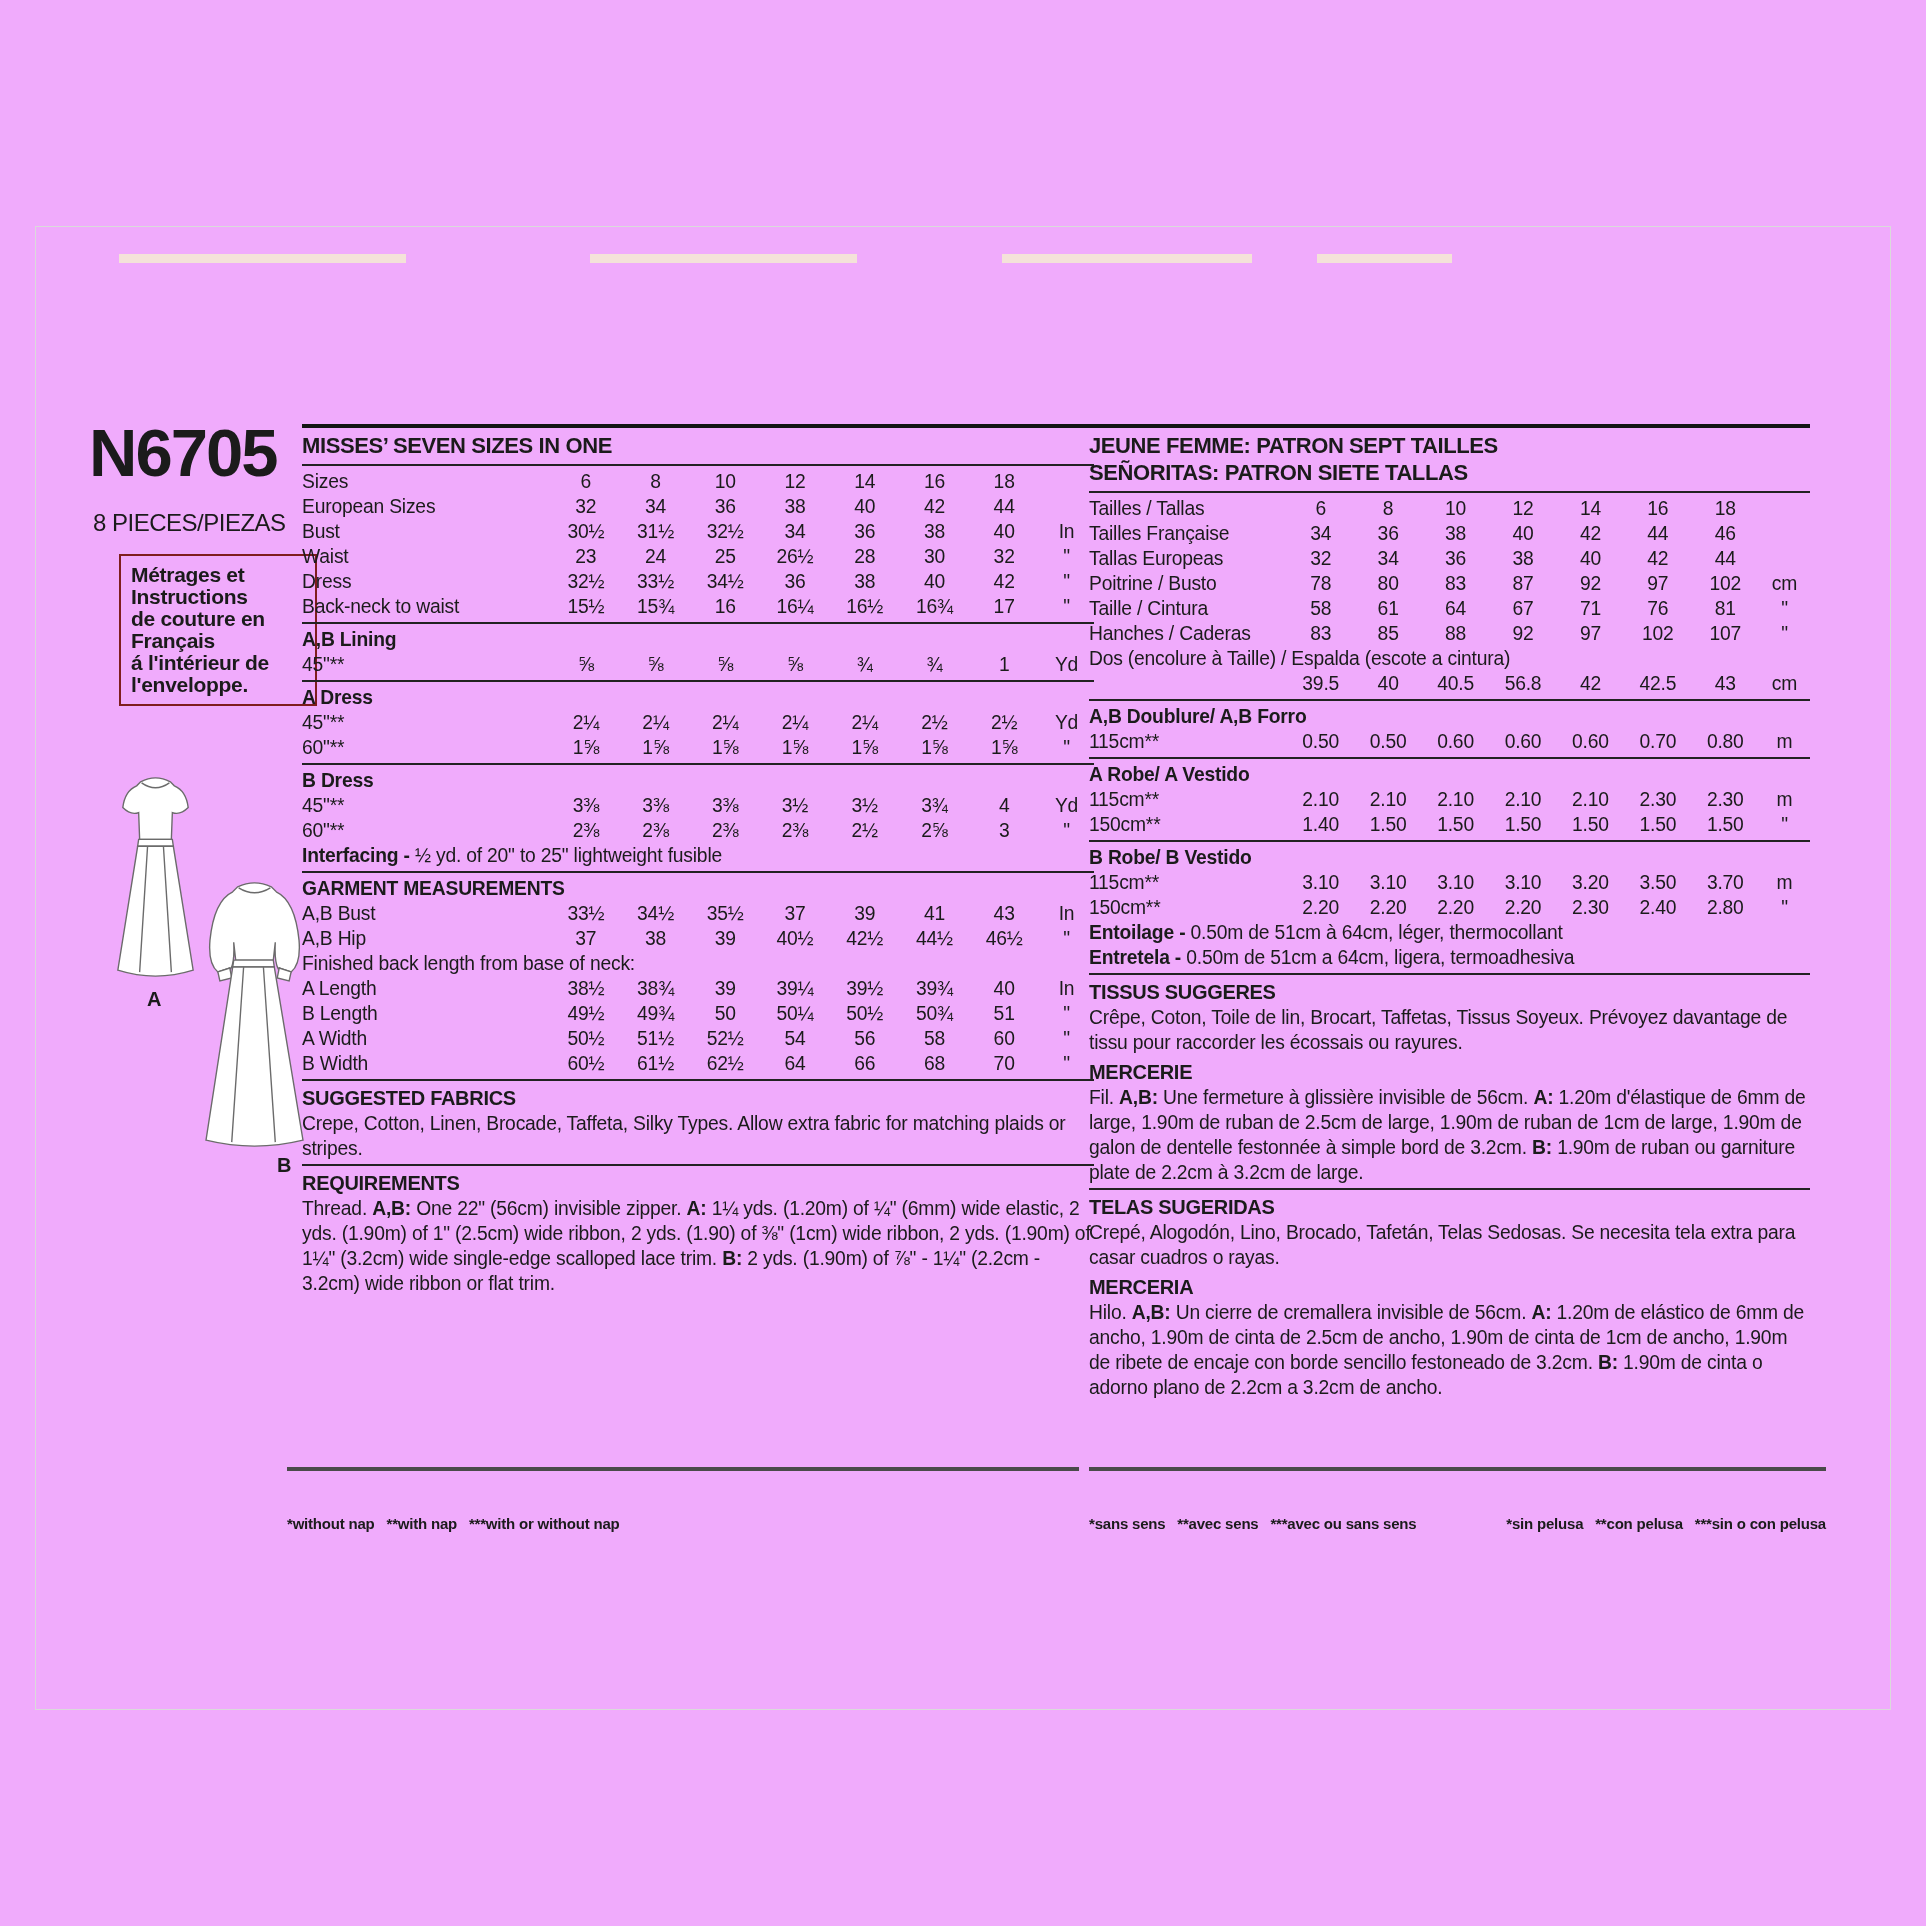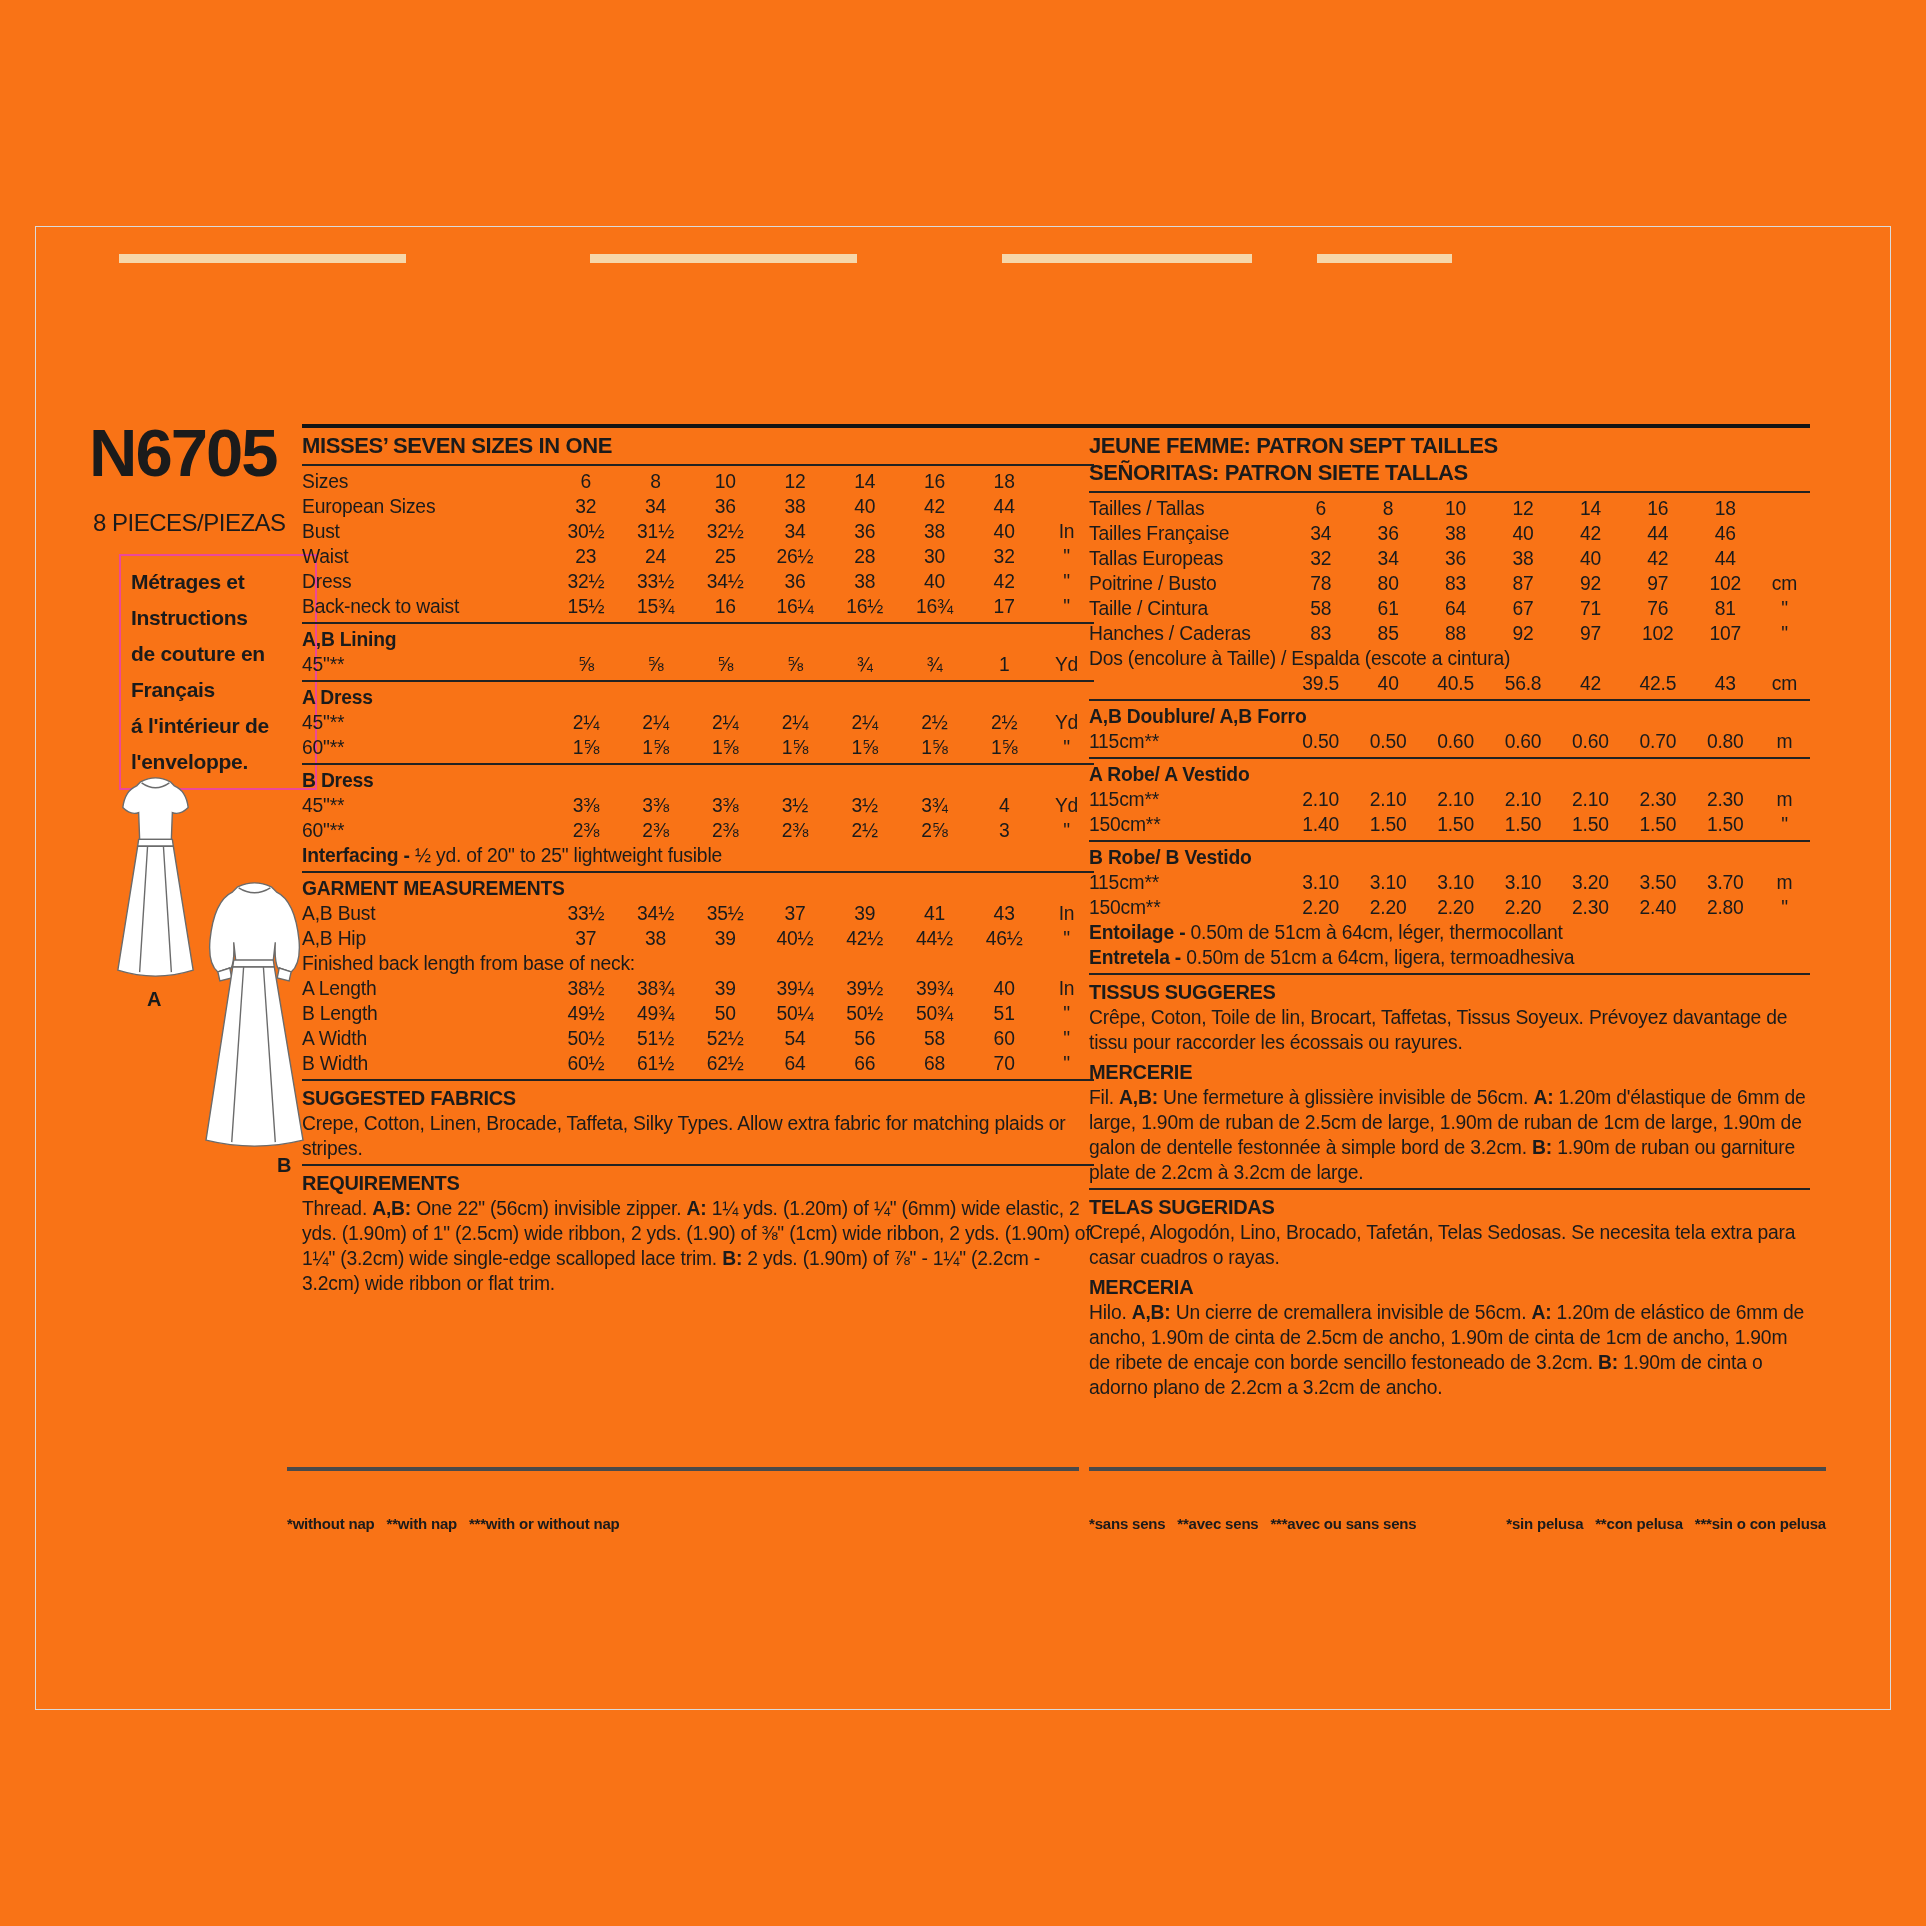--- a/index.html
+++ b/index.html
@@ -1,25 +1,25 @@
 <!DOCTYPE html>
 <html><head>
 <meta charset="utf-8">
 <style>
   html,body{margin:0;padding:0;background:#ffffff;}
   body{width:1927px;height:1927px;position:relative;font-family:"Liberation Sans",sans-serif;color:#1b1b1b;}
-  .canvas{position:absolute;inset:0;background:#f97316;overflow:hidden;}
+  .canvas{position:absolute;inset:0;background:#f0abfc;overflow:hidden;}
   .page-border{position:absolute;left:35px;top:226px;width:1854px;height:1482px;border:1px solid #dadada;}
   .strip{position:absolute;top:254px;height:9px;background:#f5f0cf;opacity:.8;}
 
   
   .pattern-no{position:absolute;left:89px;top:414px;font-size:67px;font-weight:800;letter-spacing:-2px;}
   .pieces{position:absolute;left:93px;top:509px;font-size:24px;font-weight:400;letter-spacing:-0.5px;}
-  .fr-box{position:absolute;left:119px;top:554px;width:174px;border:2px solid #ec4899;padding:8px 10px;
-          font-size:21px;font-weight:600;line-height:36px;white-space:pre-line;letter-spacing:-0.3px;}
+  .fr-box{position:absolute;left:119px;top:554px;width:174px;border:2px solid #7f1d1d;padding:8px 10px;
+          font-size:21px;font-weight:600;line-height:22px;white-space:pre-line;letter-spacing:-0.3px;}
   .sketch{position:absolute;}
   .sketch path, .sketch ellipse{stroke:#6b6b6b;stroke-width:1.4;fill:#ffffff;}
   .sketch .noline{fill:none;}
   .view-label{position:absolute;font-size:20px;font-weight:600;}
   .labelA{left:147px;top:988px;}
   .labelB{left:277px;top:1154px;}
 
   
   .col{position:absolute;top:424px;font-size:19.3px;line-height:25px;letter-spacing:-0.2px;}
   .col-en{left:302px;width:792px;--label:249px;--unit:55px;}

